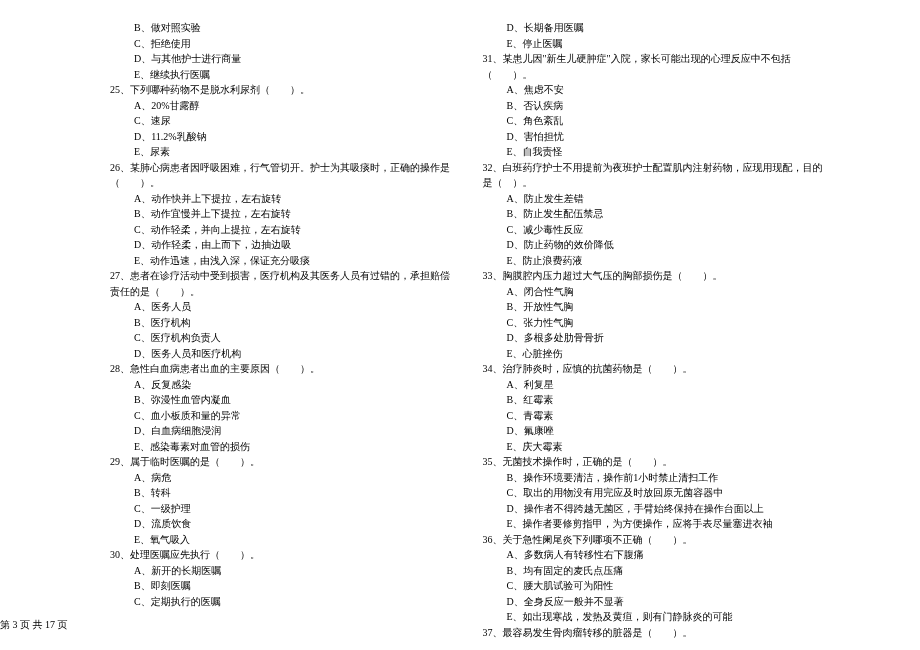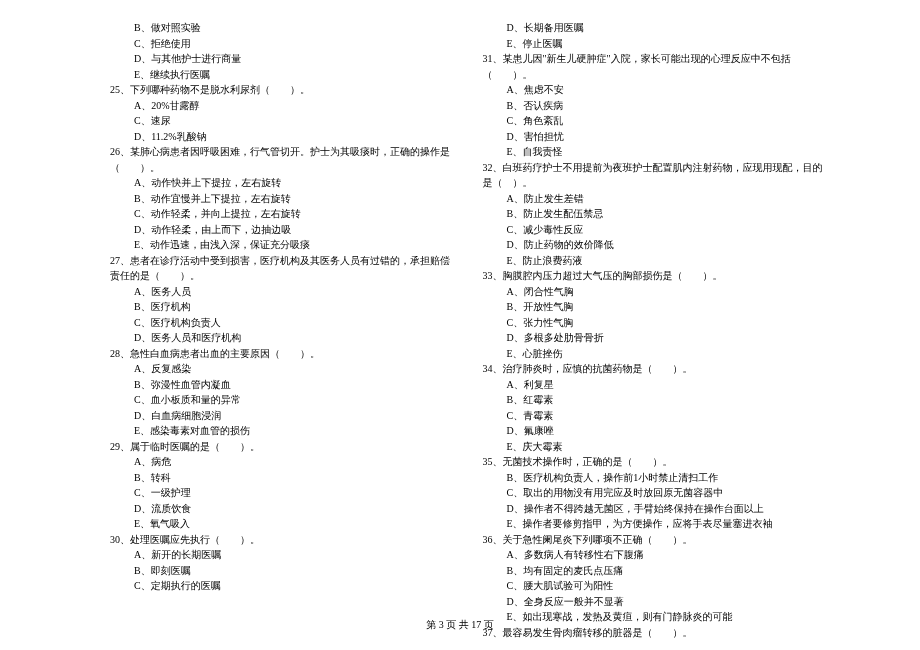--- a/index.html
+++ b/index.html
@@ -30,37 +30,38 @@
       padding-left: 24px;
     }
     .question {
       padding-left: 0;
     }
     .footer {
       position: absolute;
       bottom: 18px;
       left: 0;
       right: 0;
-      text-align: center;
+      text-align: left;
       font-size: 10px;
     }
   </style>
 </head>
 <body>
 
 <div class="page">
   <div class="column" id="left-col">
       <div class="option">B、做对照实验</div>
       <div class="option">C、拒绝使用</div>
       <div class="option">D、与其他护士进行商量</div>
       <div class="option">E、继续执行医嘱</div>
       <div class="question">25、下列哪种药物不是脱水利尿剂（　　）。</div>
       <div class="option">A、20%甘露醇</div>
       <div class="option">C、速尿</div>
       <div class="option">D、11.2%乳酸钠</div>
+      <div class="option">E、尿素</div>
       <div class="question">26、某肺心病患者因呼吸困难，行气管切开。护士为其吸痰时，正确的操作是（　　）。</div>
       <div class="option">A、动作快并上下提拉，左右旋转</div>
       <div class="option">B、动作宜慢并上下提拉，左右旋转</div>
       <div class="option">C、动作轻柔，并向上提拉，左右旋转</div>
       <div class="option">D、动作轻柔，由上而下，边抽边吸</div>
       <div class="option">E、动作迅速，由浅入深，保证充分吸痰</div>
       <div class="question">27、患者在诊疗活动中受到损害，医疗机构及其医务人员有过错的，承担赔偿责任的是（　　）。</div>
       <div class="option">A、医务人员</div>
       <div class="option">B、医疗机构</div>
       <div class="option">C、医疗机构负责人</div>
@@ -103,21 +104,21 @@
       <div class="option">C、张力性气胸</div>
       <div class="option">D、多根多处肋骨骨折</div>
       <div class="option">E、心脏挫伤</div>
       <div class="question">34、治疗肺炎时，应慎的抗菌药物是（　　）。</div>
       <div class="option">A、利复星</div>
       <div class="option">B、红霉素</div>
       <div class="option">C、青霉素</div>
       <div class="option">D、氟康唑</div>
       <div class="option">E、庆大霉素</div>
       <div class="question">35、无菌技术操作时，正确的是（　　）。</div>
-      <div class="option">B、医疗机构负责人，操作前1小时禁止清扫工作</div>
+      <div class="option">B、操作环境要清洁，操作前1小时禁止清扫工作</div>
       <div class="option">C、取出的用物没有用完应及时放回原无菌容器中</div>
       <div class="option">D、操作者不得跨越无菌区，手臂始终保持在操作台面以上</div>
       <div class="option">E、操作者要修剪指甲，为方便操作，应将手表尽量塞进衣袖</div>
       <div class="question">36、关于急性阑尾炎下列哪项不正确（　　）。</div>
       <div class="option">A、多数病人有转移性右下腹痛</div>
       <div class="option">B、均有固定的麦氏点压痛</div>
       <div class="option">C、腰大肌试验可为阳性</div>
       <div class="option">D、全身反应一般并不显著</div>
       <div class="option">E、如出现寒战，发热及黄疸，则有门静脉炎的可能</div>
       <div class="question">37、最容易发生骨肉瘤转移的脏器是（　　）。</div>

